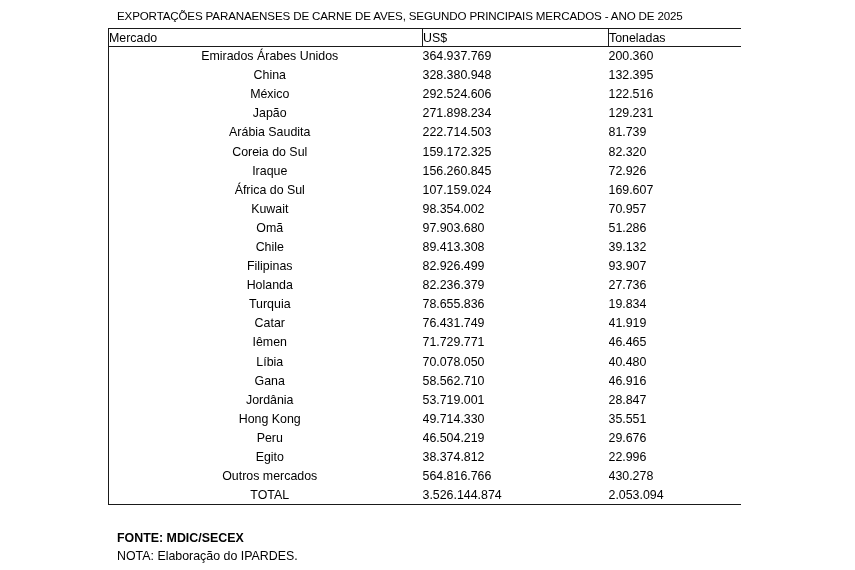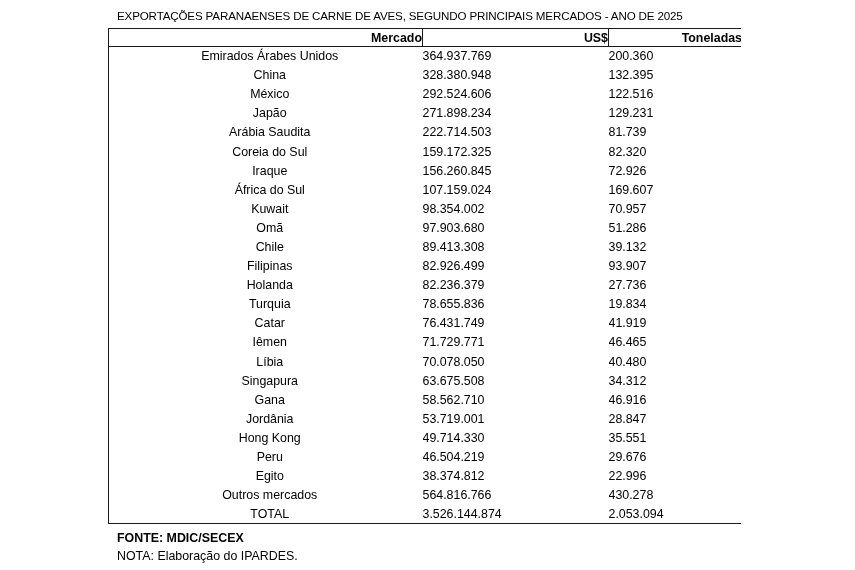--- a/index.html
+++ b/index.html
@@ -37,22 +37,22 @@
     table-layout: fixed;
     font-size: 12.4px;
     color: var(--text);
     border: 1px solid var(--border);
   }
   col.c-market { width: 314px; }
   col.c-usd    { width: 186px; }
   col.c-tons   { width: 134px; }
   th {
     height: 18px;
-    font-weight: bold;
-    text-align: right;
+    font-weight: normal;
+    text-align: left;
     vertical-align: middle;
     padding: 0;
     border-bottom: 1px solid var(--border);
   }
   th + th { border-left: 1px solid var(--border); }
   td {
     height: 19.1px;
     padding: 0;
     vertical-align: middle;
     white-space: nowrap;
@@ -170,25 +170,20 @@
     <td class="name">Iêmen</td>
     <td class="num">71.729.771</td>
     <td class="num">46.465</td>
   </tr>
         <tr>
     <td class="name">Líbia</td>
     <td class="num">70.078.050</td>
     <td class="num">40.480</td>
   </tr>
         <tr>
-    <td class="name">Singapura</td>
-    <td class="num">63.675.508</td>
-    <td class="num">34.312</td>
-  </tr>
-        <tr>
     <td class="name">Gana</td>
     <td class="num">58.562.710</td>
     <td class="num">46.916</td>
   </tr>
         <tr>
     <td class="name">Jordânia</td>
     <td class="num">53.719.001</td>
     <td class="num">28.847</td>
   </tr>
         <tr>

